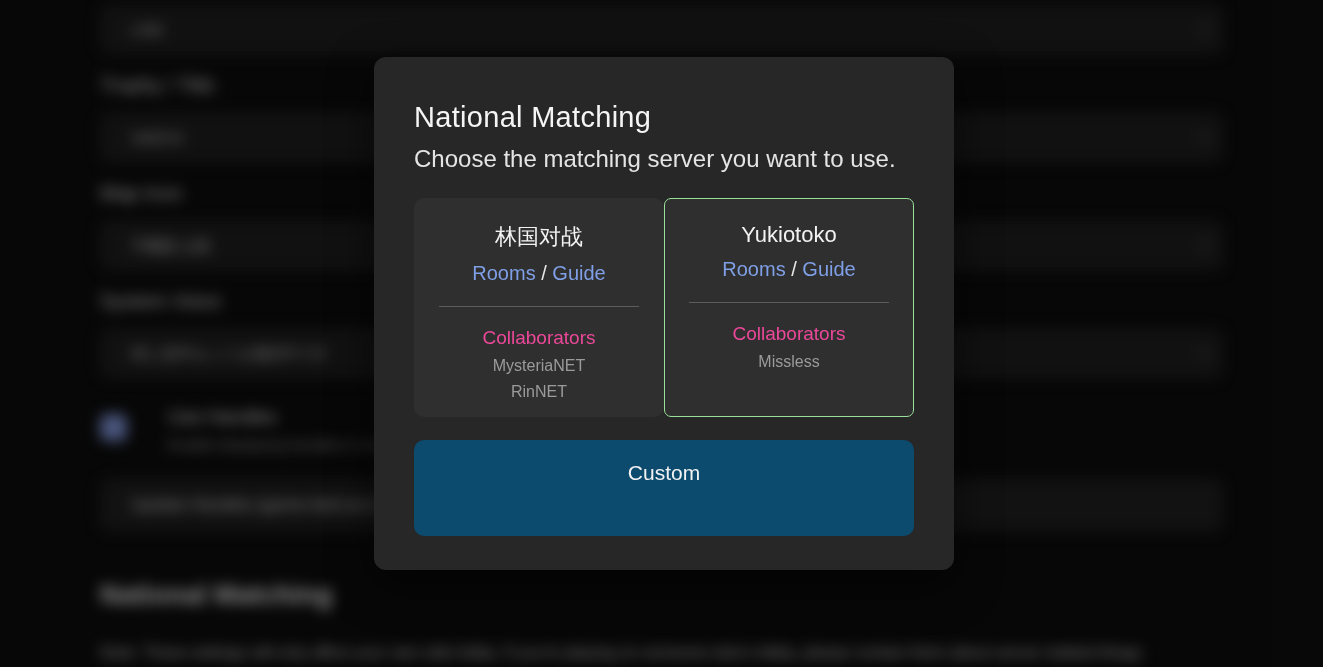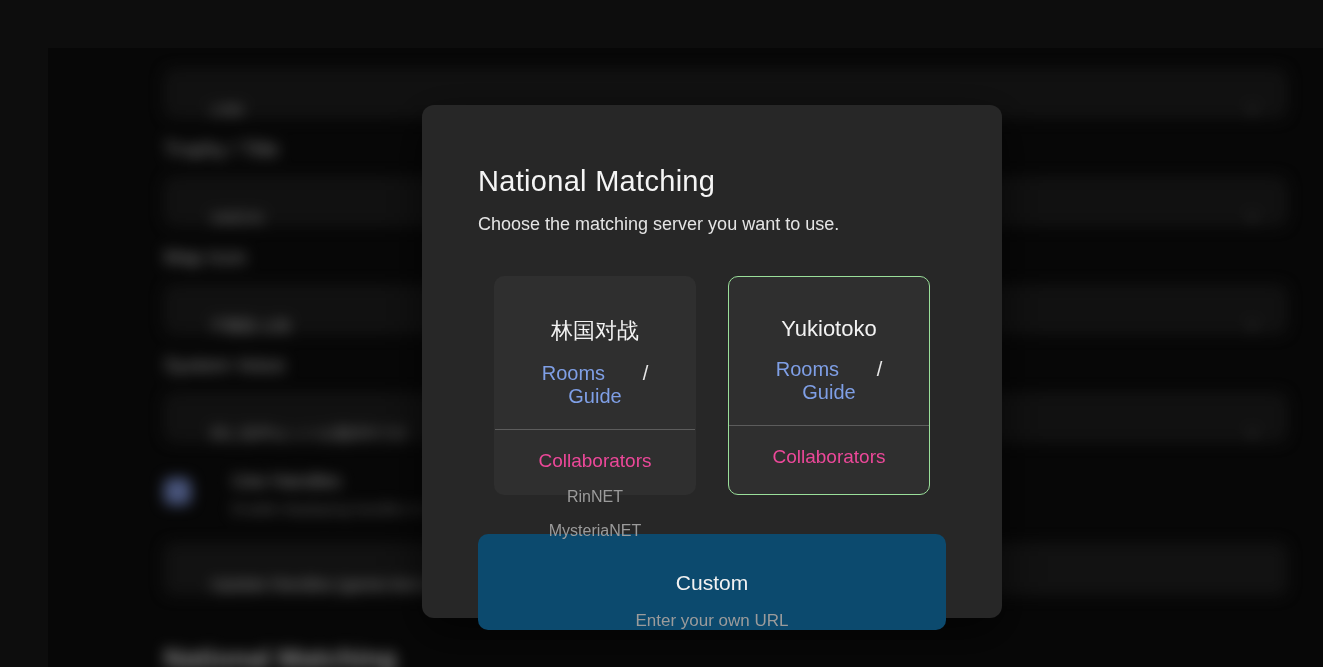--- a/index.html
+++ b/index.html
@@ -1,15 +1,15 @@
 <!DOCTYPE html>
 <html><head>
 <meta charset="utf-8">
 <style>
-  * { margin:16px; padding:0; box-sizing:border-box; }
+  * { margin:0; padding:0; box-sizing:border-box; }
   html,body { width:1323px; height:667px; overflow:hidden; }
   body {
     background:#0d0d0d;
     font-family:"Liberation Sans", sans-serif;
     position:relative;
   }
 
   
   .bg-layer {
     position:absolute; inset:0;
@@ -71,29 +71,29 @@
     position:absolute; left:374px; top:57px; width:580px; height:513px;
     background:#272727; border-radius:12px;
     box-shadow:0 14px 44px rgba(0,0,0,0.6);
     padding:44px 40px 40px 40px;
     color:#f0f0f0;
   }
   .modal-title {
     font-size:29px; font-weight:500; color:#f5f5f5; letter-spacing:0.3px;
   }
   .modal-subtitle {
-    margin-top:11px; font-size:18px; color:#e4e4e4;
+    margin-top:11px; font-size:24px; color:#e4e4e4;
   }
   .server-row { display:flex; margin-top:25px; }
   .server-card {
     flex:1; height:219px; background:#2f2f2f; border-radius:10px;
     border:1.5px solid transparent; text-align:center; padding-top:23px;
     cursor:pointer;
   }
-  .server-card.selected { border-color:#9adf9a; }
+  .server-card.selected { border-color:#9adf9a;border-radius:7px; }
   .server-name { font-size:22px; color:#f2f2f2; }
   .server-links { margin-top:10px; font-size:20px; color:#e8e8e8; }
   .server-links a { color:#7f9fe6; text-decoration:none; cursor:pointer; }
   .card-divider {
     width:200px; height:1px; background:#5c5c5c; margin:21px auto 0 auto;
   }
   .collab-title { margin-top:20px; font-size:19px; color:#ec4899; }
   .collab-name { margin-top:8px; font-size:16px; color:#9b9b9b; }
   .custom-card {
     margin-top:23px; height:96px; background:#0c4a6e; border-radius:10px;
@@ -148,29 +148,29 @@
   <div class="modal-title">National Matching</div>
   <div class="modal-subtitle">Choose the matching server you want to use.</div>
 
   <div class="server-row">
 
     <div class="server-card">
       <div class="server-name">林国对战</div>
       <div class="server-links"><a>Rooms</a><span> / </span><a>Guide</a></div>
       <div class="card-divider"></div>
       <div class="collab-title">Collaborators</div>
+      <div class="collab-name">MysteriaNET</div>
       <div class="collab-name">RinNET</div>
-      <div class="collab-name">MysteriaNET</div>
     </div>
 
     <div class="server-card selected">
       <div class="server-name">Yukiotoko</div>
       <div class="server-links"><a>Rooms</a><span> / </span><a>Guide</a></div>
       <div class="card-divider"></div>
       <div class="collab-title">Collaborators</div>
+      <div class="collab-name">Missless</div>
     </div>
   </div>
 
   <div class="custom-card">
     <div class="custom-title">Custom</div>
-    <div class="custom-sub">Enter your own URL</div>
   </div>
 </div>
 
 </body></html>

